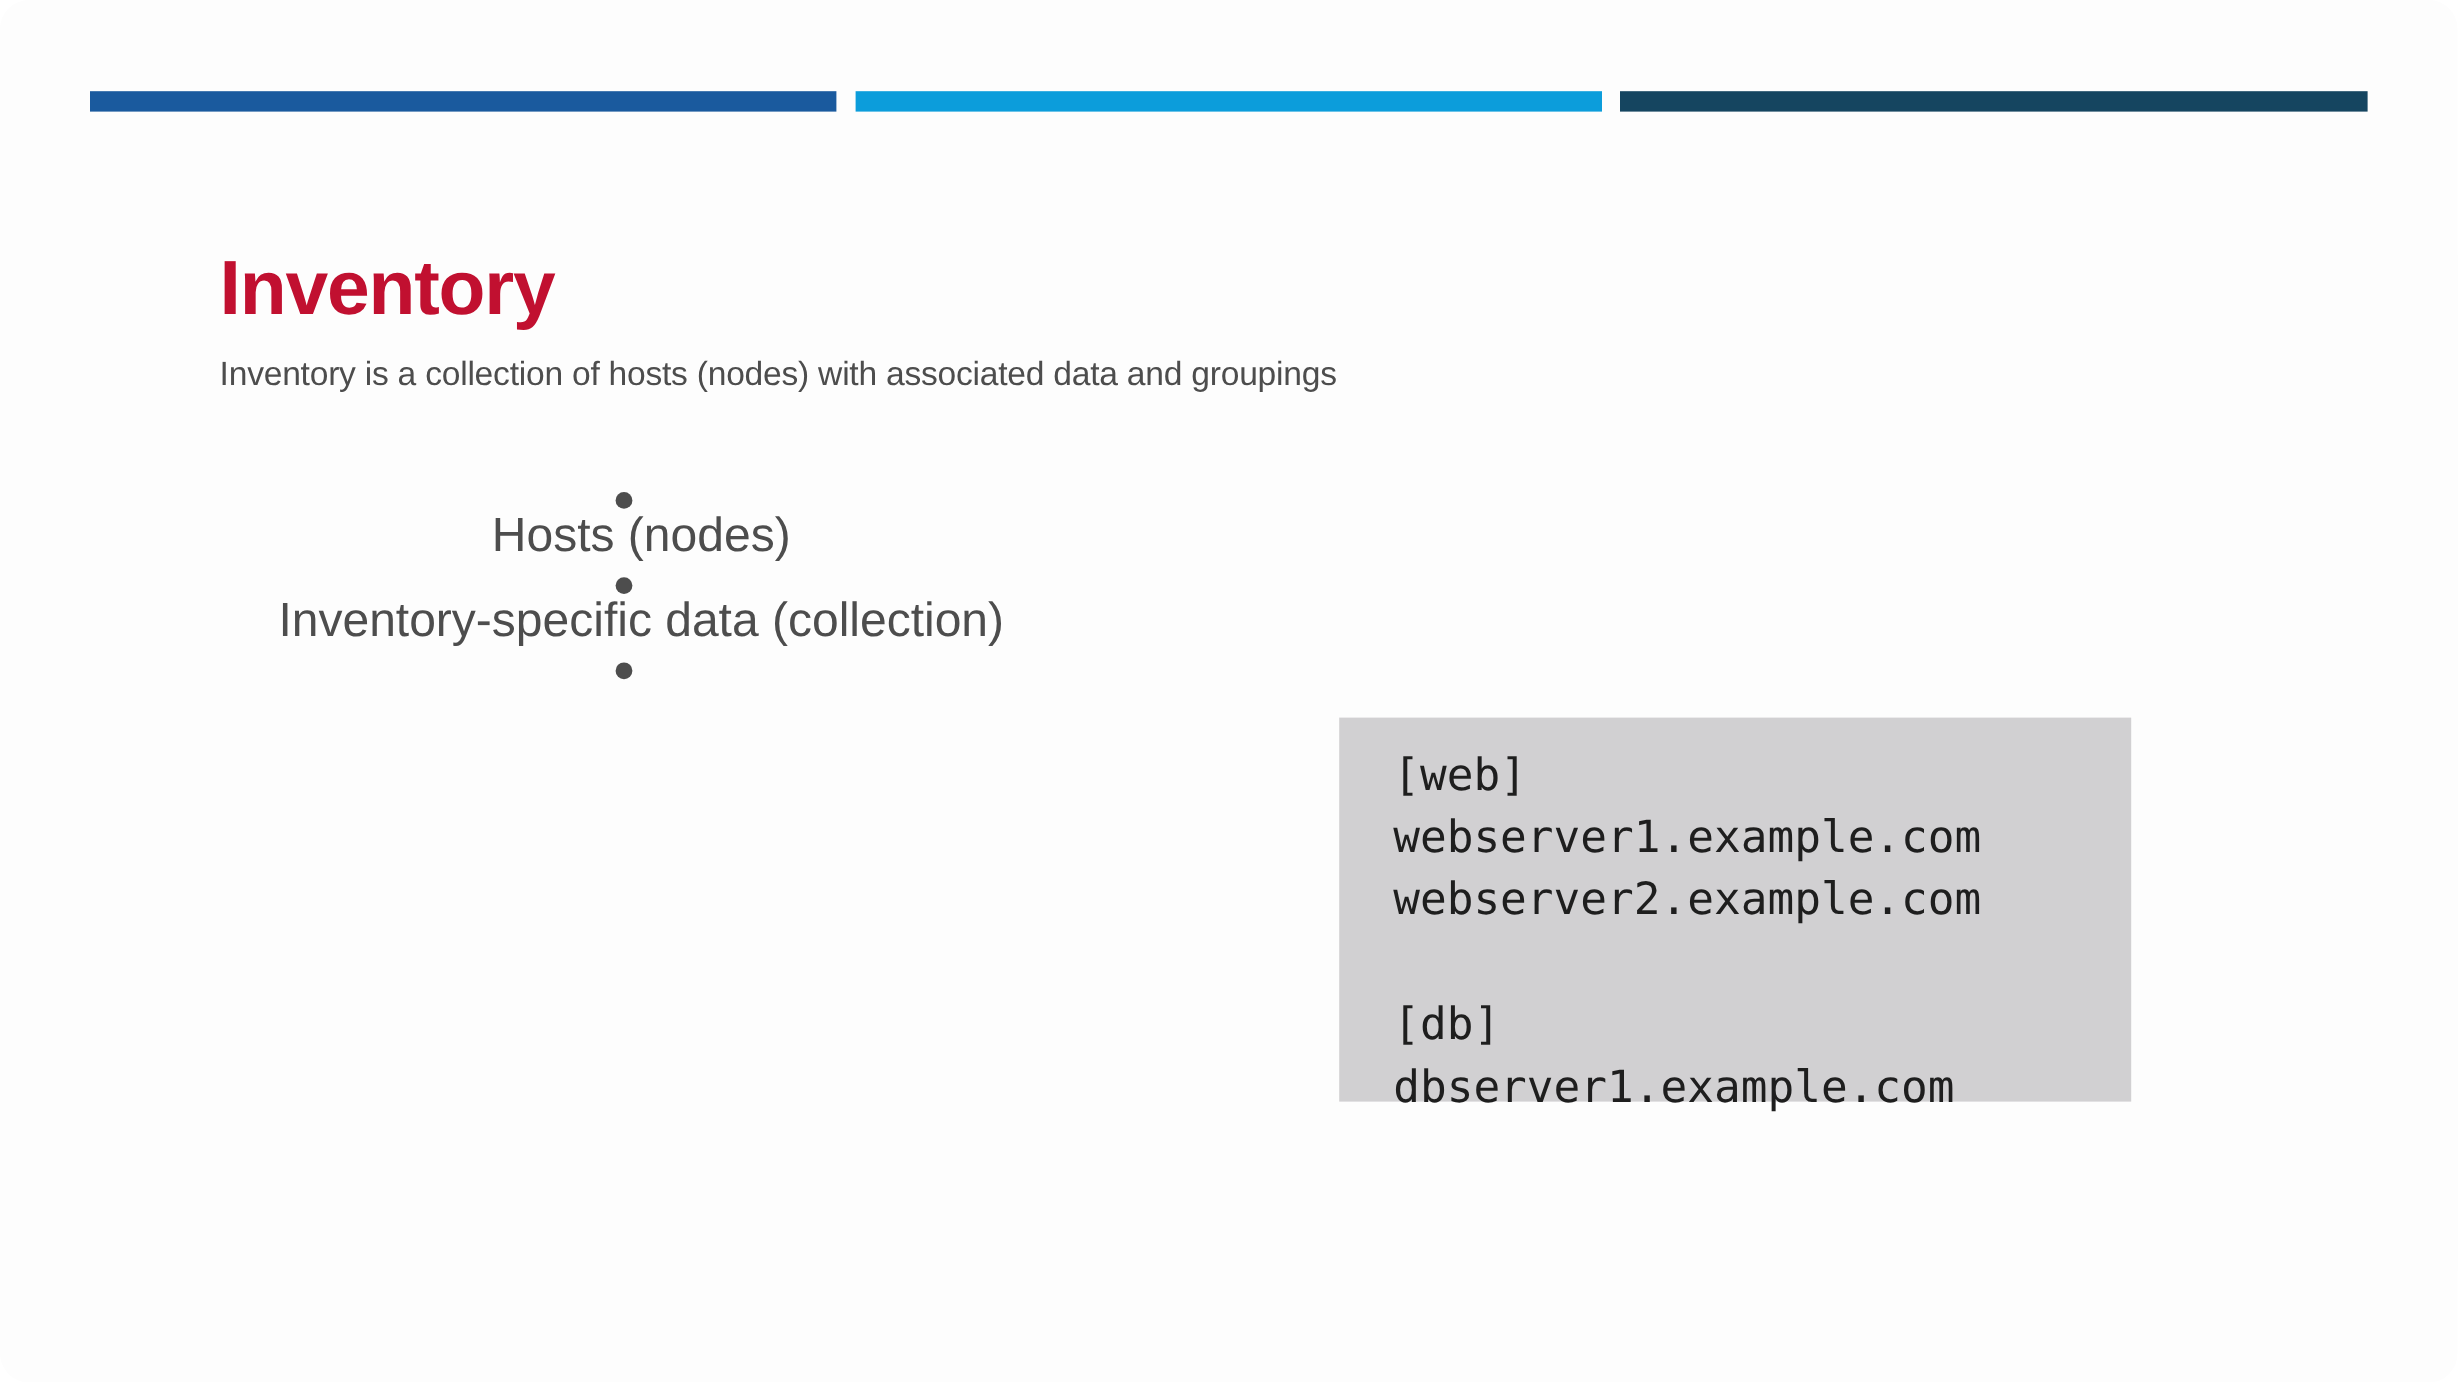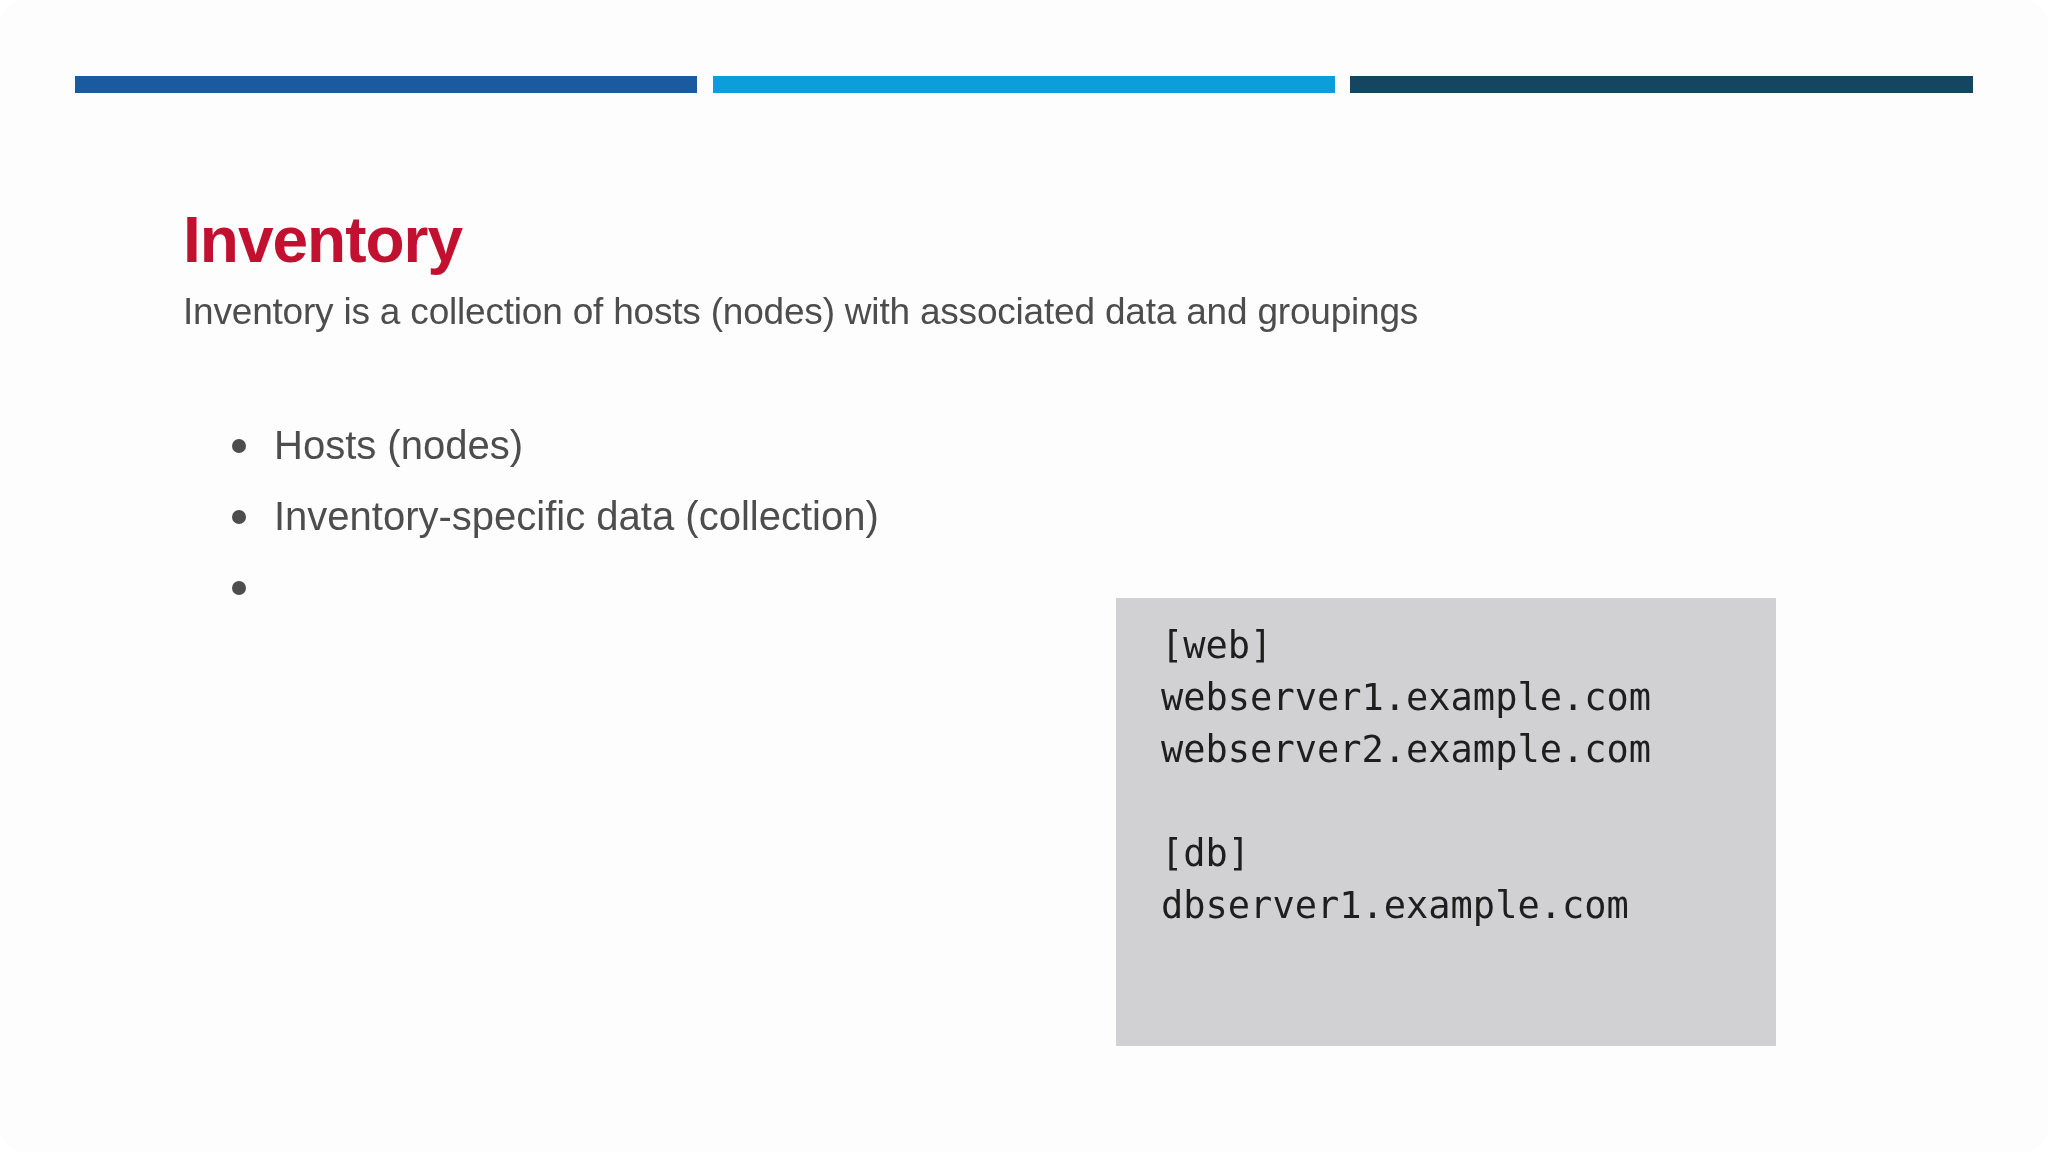--- a/index.html
+++ b/index.html
@@ -41,21 +41,21 @@
     letter-spacing: -1px;
     color: var(--title_color, #c11030);
     white-space: nowrap;
   }
 
   
   .intro {
     position: absolute;
     left: 183px;
     top: 283px;
-    font-size: 37px;
+    font-size: 28px;
     line-height: 57px;
     color: var(--body_text, #4d4d4d);
     letter-spacing: -0.2px;
     white-space: nowrap;
   }
 
   
   .bullets {
     position: absolute;
     left: 232px;
@@ -64,37 +64,38 @@
     padding: 0;
     list-style: none;
     font-size: 40px;
     color: var(--body_text, #4d4d4d);
   }
   .bullets li {
     height: 71px;
     display: flex;
     align-items: center;
     white-space: nowrap;
+    flex-direction: column;
   }
   .bullet-dot {
     width: 14px;
     height: 14px;
     border-radius: 50%;
     background: var(--body_text, #4d4d4d);
     margin-right: 28px;
     flex: 0 0 auto;
   }
 
   
   .code-box {
     position: absolute;
     left: 1116px;
     top: 598px;
     width: 660px;
-    height: 448px;
+    height: 320px;
     background: var(--code_bg, #d1d0d2);
   }
   .code-box pre {
     margin: 0;
     padding: 22px 0 0 45px;
     font-family: "DejaVu Sans Mono", monospace;
     font-size: 37px;
     line-height: 52px;
     color: var(--code_text, #1e1e1e);
     white-space: pre;

